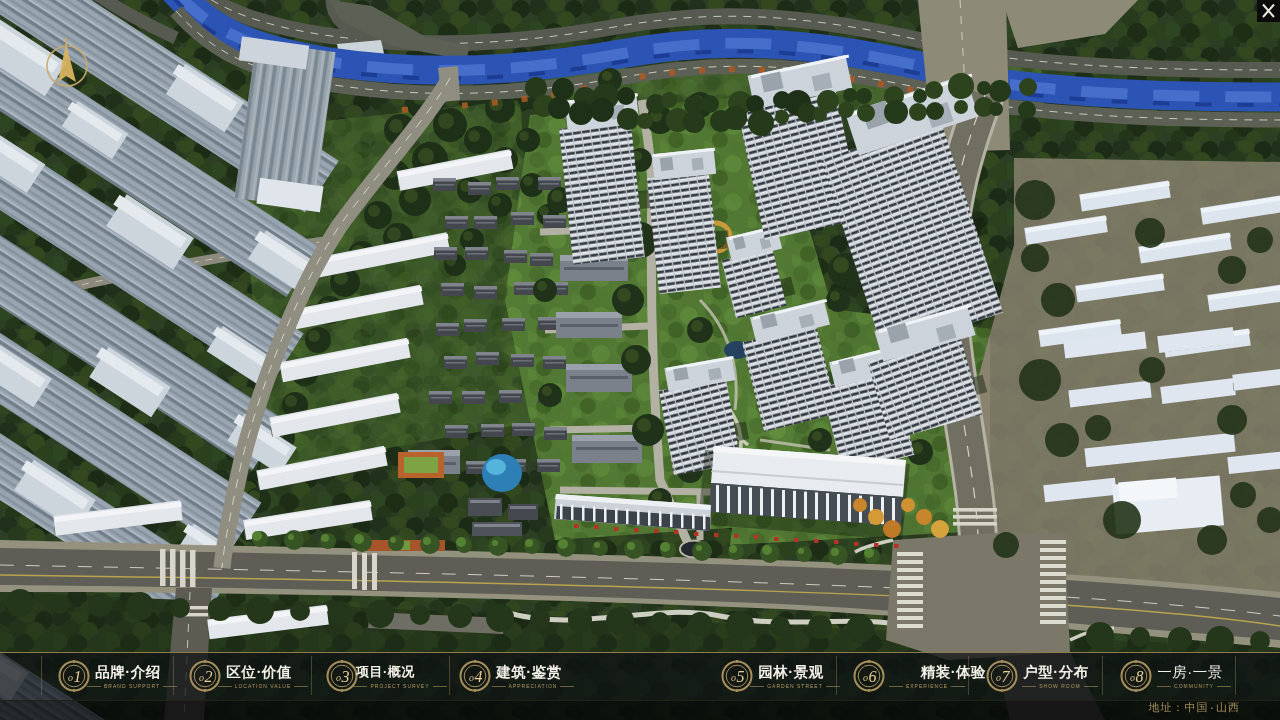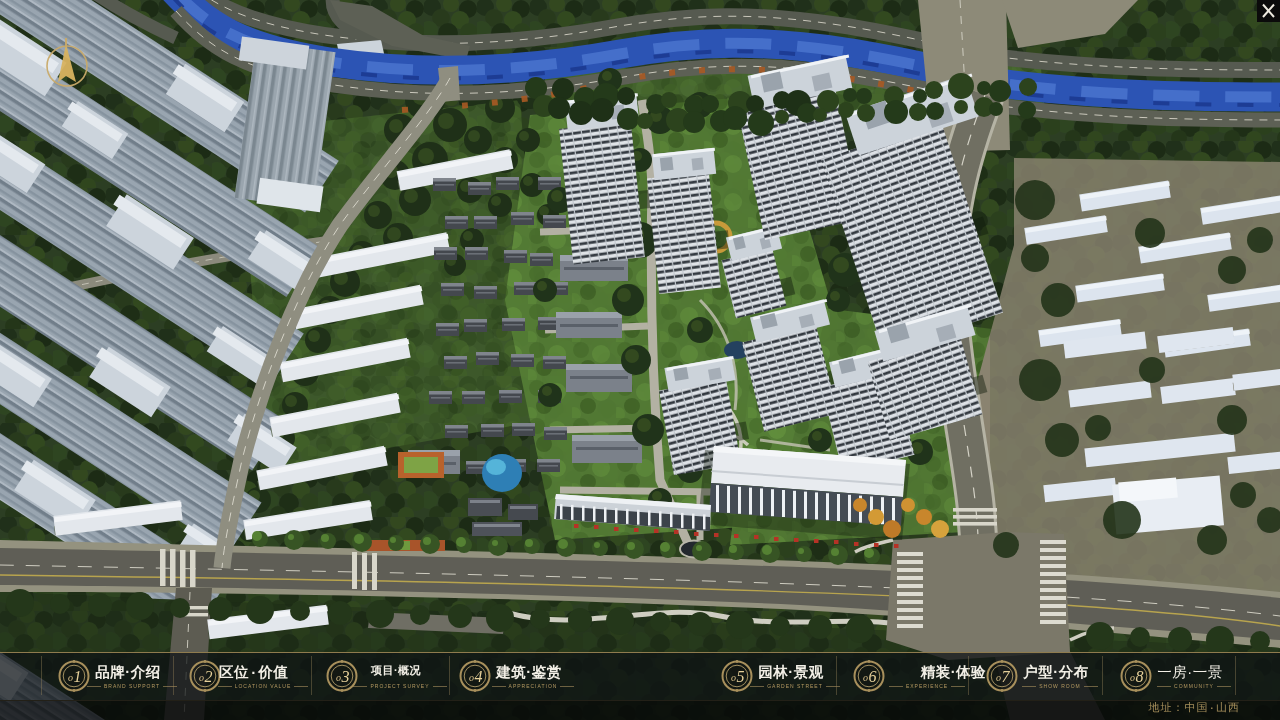--- a/index.html
+++ b/index.html
@@ -1186,37 +1186,37 @@
 
 <div style="position:absolute;left:189px;top:660px;width:32px;height:32px;">
 <svg width="32" height="32">
         <circle cx="16" cy="16" r="14.5" fill="rgba(20,22,18,0.5)" stroke="#a8905c" stroke-width="2"></circle>
         <circle cx="16" cy="16" r="10.8" fill="none" stroke="#c5ad74" stroke-width="0.8"></circle>
 <circle cx="16" cy="1.5" r="1.4" fill="#a8905c"></circle>
         <circle cx="16" cy="30.5" r="1.4" fill="#a8905c"></circle>
 <text x="10" y="21" font-family="Liberation Serif" font-style="italic" font-size="10" fill="#d9c08a">o</text>
 <text x="15.5" y="22" font-family="Liberation Serif" font-style="italic" font-size="16" fill="#e6d09a">2</text>
       </svg></div>
-<div style="position:absolute;left:219px;top:663px;width:80px;font-family:Liberation Mono, monospace;font-weight:bold;font-size:14.5px;letter-spacing:0.5px;color:#f2efe6;white-space:nowrap;">区位·价值</div>
+<div style="position:absolute;left:219px;top:663px;width:80px;text-align:center;font-family:Liberation Serif, serif;font-weight:bold;font-size:14.5px;letter-spacing:0.5px;color:#f2efe6;white-space:nowrap;">区位·价值</div>
 <div style="position:absolute;left:213px;top:683px;width:100px;display:flex;align-items:center;justify-content:center;gap:3px;">
 <div style="width:14px;height:1px;background:rgba(170,145,95,0.6)"></div>
 <div style="font-family:'Liberation Sans',sans-serif;font-size:5px;letter-spacing:1px;color:#b59a62;white-space:nowrap;">LOCATION VALUE</div>
 <div style="width:14px;height:1px;background:rgba(170,145,95,0.6)"></div>
     </div>
 
 <div style="position:absolute;left:326px;top:660px;width:32px;height:32px;">
 <svg width="32" height="32">
         <circle cx="16" cy="16" r="14.5" fill="rgba(20,22,18,0.5)" stroke="#a8905c" stroke-width="2"></circle>
         <circle cx="16" cy="16" r="10.8" fill="none" stroke="#c5ad74" stroke-width="0.8"></circle>
 <circle cx="16" cy="1.5" r="1.4" fill="#a8905c"></circle>
         <circle cx="16" cy="30.5" r="1.4" fill="#a8905c"></circle>
 <text x="10" y="21" font-family="Liberation Serif" font-style="italic" font-size="10" fill="#d9c08a">o</text>
 <text x="15.5" y="22" font-family="Liberation Serif" font-style="italic" font-size="16" fill="#e6d09a">3</text>
       </svg></div>
-<div style="position:absolute;left:356px;top:663px;width:80px;text-align:center;font-family:'Liberation Sans',sans-serif;font-weight:bold;font-size:11px;letter-spacing:0.5px;color:#f2efe6;white-space:nowrap;">项目·概况</div>
+<div style="position:absolute;left:356px;top:663px;width:80px;font-family:'Liberation Sans',sans-serif;font-weight:bold;font-size:13px;letter-spacing:0.5px;color:#f2efe6;white-space:nowrap;">项目·概况</div>
 <div style="position:absolute;left:350px;top:683px;width:100px;display:flex;align-items:center;justify-content:center;gap:3px;">
 <div style="width:14px;height:1px;background:rgba(170,145,95,0.6)"></div>
 <div style="font-family:'Liberation Sans',sans-serif;font-size:5px;letter-spacing:1px;color:#b59a62;white-space:nowrap;">PROJECT SURVEY</div>
 <div style="width:14px;height:1px;background:rgba(170,145,95,0.6)"></div>
     </div>
 
 <div style="position:absolute;left:459px;top:660px;width:32px;height:32px;">
 <svg width="32" height="32">
         <circle cx="16" cy="16" r="14.5" fill="rgba(20,22,18,0.5)" stroke="#a8905c" stroke-width="2"></circle>
         <circle cx="16" cy="16" r="10.8" fill="none" stroke="#c5ad74" stroke-width="0.8"></circle>

